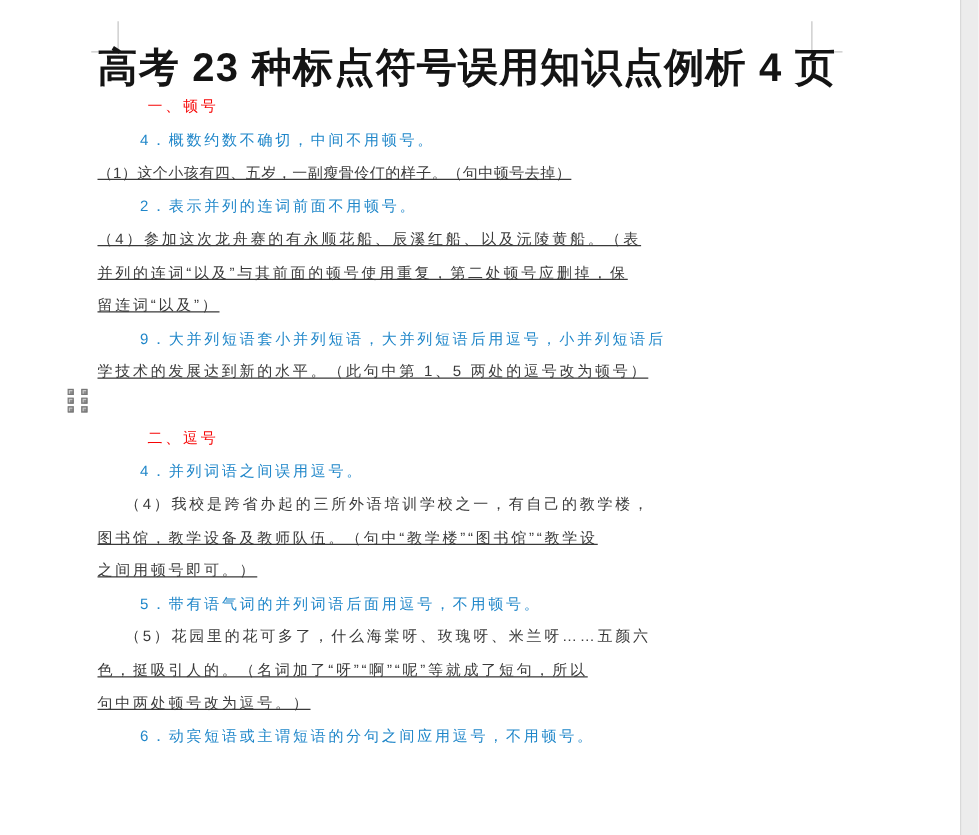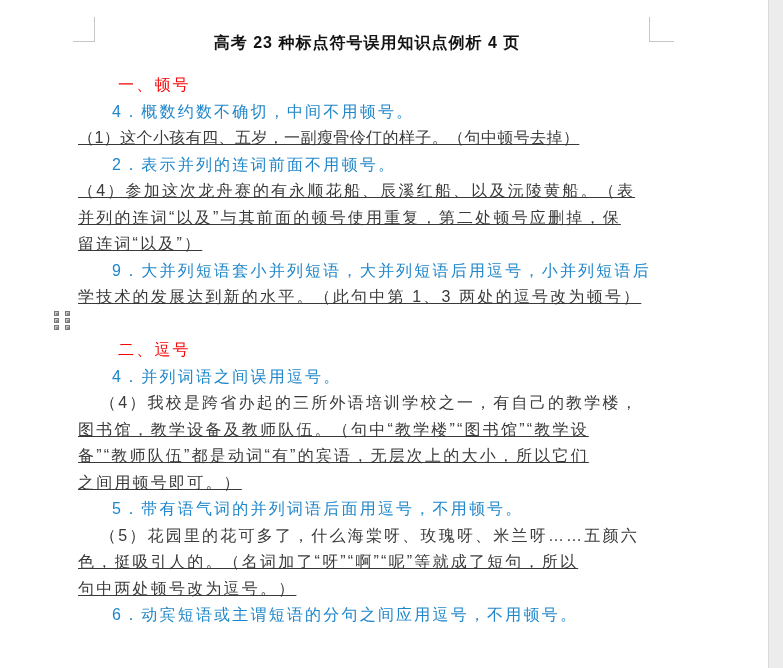--- a/index.html
+++ b/index.html
@@ -41,28 +41,28 @@
     display:grid;grid-template-columns:5px 5px;grid-auto-rows:5px;
     column-gap:6px;row-gap:2px;cursor:move;
   }
   .drag-handle i{
     display:block;width:5px;height:5px;
     background:var(--handle-gray);
     box-shadow:inset 0 0 0 1px #777, inset 2px 2px 0 0 #c9c9c9;
   }
   .doc-title{
     position:absolute;left:78px;top:33px;width:578px;
-    text-align:center;font-size:16px;font-weight:bold;
+    text-align:center;font-size:32px;font-weight:bold;
     color:var(--title-black);letter-spacing:1px;white-space:nowrap;
   }
   .doc-body{
     position:absolute;left:78px;top:72px;width:600px;
   }
   .line{
-    height:26.5px;line-height:26.5px;font-size:16px;
+    height:26.5px;line-height:26.5px;font-size:12px;
     letter-spacing:2.2px;white-space:nowrap;color:var(--body-black);
   }
   .s-red{color:var(--heading-red);}
   .s-blue{color:var(--point-blue);}
   .s-black{color:var(--body-black);}
   .s-tight{letter-spacing:0.4px;}
   .ind-r{padding-left:40px;}  
   .ind-n{padding-left:34px;}  
   .ind-e{padding-left:22px;}  
   .ind-z{padding-left:0;text-decoration:underline;}     
@@ -85,27 +85,26 @@
 <div class="doc-title">高考 23 种标点符号误用知识点例析 4 页</div>
 <div class="doc-body">
     <div class="line s-red ind-r">一、顿号</div>
     <div class="line s-blue ind-n">4．概数约数不确切，中间不用顿号。</div>
     <div class="line s-black s-tight ind-z">（1）这个小孩有四、五岁，一副瘦骨伶仃的样子。（句中顿号去掉）</div>
     <div class="line s-blue ind-n">2．表示并列的连词前面不用顿号。</div>
     <div class="line s-black ind-z">（4）参加这次龙舟赛的有永顺花船、辰溪红船、以及沅陵黄船。（表</div>
     <div class="line s-black ind-z">并列的连词“以及”与其前面的顿号使用重复，第二处顿号应删掉，保</div>
     <div class="line s-black ind-z">留连词“以及”）</div>
     <div class="line s-blue ind-n">9．大并列短语套小并列短语，大并列短语后用逗号，小并列短语后</div>
-    <div class="line s-black ind-z">学技术的发展达到新的水平。（此句中第 1、3 两处的逗号改为顿号）</div>
+    <div class="line s-black ind-z">学技术的发展达到新的水平。（此句中第 1、5 两处的逗号改为顿号）</div>
     <div class="line s-black ind-z"></div>
     <div class="line s-red ind-r">二、逗号</div>
     <div class="line s-blue ind-n">4．并列词语之间误用逗号。</div>
     <div class="line s-black ind-e">（4）我校是跨省办起的三所外语培训学校之一，有自己的教学楼，</div>
     <div class="line s-black ind-z">图书馆，教学设备及教师队伍。（句中“教学楼”“图书馆”“教学设</div>
-    <div class="line s-black ind-z">备”“教师队伍”都是动词“有”的宾语，无层次上的大小，所以它们</div>
     <div class="line s-black ind-z">之间用顿号即可。）</div>
     <div class="line s-blue ind-n">5．带有语气词的并列词语后面用逗号，不用顿号。</div>
     <div class="line s-black ind-e">（5）花园里的花可多了，什么海棠呀、玫瑰呀、米兰呀……五颜六</div>
     <div class="line s-black ind-z">色，挺吸引人的。（名词加了“呀”“啊”“呢”等就成了短句，所以</div>
     <div class="line s-black ind-z">句中两处顿号改为逗号。）</div>
     <div class="line s-blue ind-n">6．动宾短语或主谓短语的分句之间应用逗号，不用顿号。</div>
   </div>
 
 <div class="gutter"></div>
 

